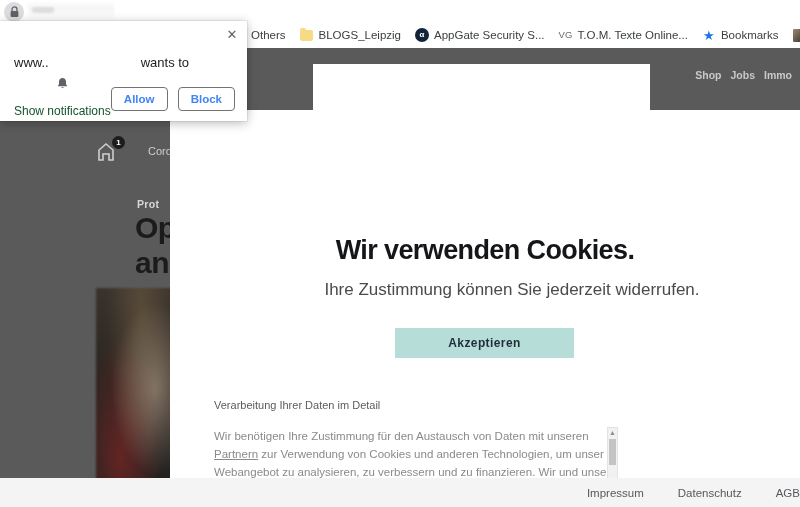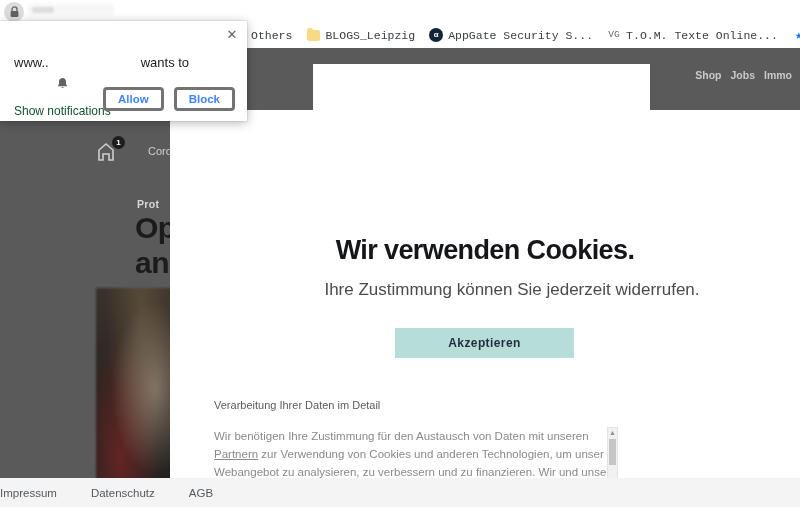--- a/index.html
+++ b/index.html
@@ -40,21 +40,21 @@
   #bookmarks-bar {
     position: absolute; left: 0; top: 22px; width: 800px; height: 26px;
     background: #ffffff;
     display: flex; align-items: center; gap: 0px;
     padding-left: 244px;
     font-size: 11.5px; color: #3c4043;
     white-space: nowrap;
   }
   .bm {
     display: flex; align-items: center; gap: 5px;
-    padding: 2px 7px; border-radius: 4px; cursor: default; font-family: Liberation Mono, monospace;
+    padding: 2px 7px; border-radius: 4px; cursor: default;
   }
   .bm-ico { width: 14px; height: 14px; flex: 0 0 14px;
             display: flex; align-items: center; justify-content: center;
             font-size: 10px; line-height: 1; }
   .ico-folder { background: #f6da86; border-radius: 2px; width: 13px; height: 11px;
                 position: relative; }
   .ico-folder::before { content:""; position:absolute; left:0; top:-2px;
                 width:6px; height:3px; background:#f6da86; border-radius:2px 2px 0 0;}
   .ico-appgate { width: 14px; height: 14px; border-radius: 50%;
                  background: #12233a; color: #fff; font-size: 8px; font-weight: bold;
@@ -165,21 +165,21 @@
   #settings-link {
     position: absolute; right: 60px; top: 375px;
     font-size: 11px; color: #a0a0a0; letter-spacing: 1px;
     border-bottom: 1px solid #c8c8c8; padding-bottom: 2px; cursor: pointer;
   }
 
   
   #site-footer {
     position: absolute; left: 0; top: 430px; width: 800px; height: 29px;
     background: #f4f4f4;
-    display: flex; align-items: center; justify-content: flex-start; gap: 34px;
+    display: flex; align-items: center; justify-content: flex-end; gap: 34px;
     font-size: 11.5px; color: #55595e;
   }
 
   
   #notif-popup {
     position: absolute; left: 0px; top: 21px; width: 247px; height: 100px;
     background: #ffffff;
     box-shadow: 0 2px 10px rgba(0,0,0,.28), 0 0 0 1px rgba(0,0,0,.06);
   }
   #notif-close {
@@ -199,21 +199,21 @@
     position: absolute; left: 14px; top: 56px;
     display: flex; align-items: center; gap: 10px;
     font-size: 12px; color: #14532d; flex-direction: column;
   }
   #notif-actions {
     position: absolute; right: 12px; bottom: 10px;
     display: flex; gap: 10px;
   }
   .notif-btn {
     min-width: 57px; height: 24px; padding: 0 12px;
-    background: #ffffff; border: 3px solid #737373; border-radius: 4px;
+    background: #ffffff; border: 1px solid #737373; border-radius: 4px;
     color: #4285f4; font-size: 11.5px; font-weight: 600; cursor: pointer;
     font-family: "Liberation Sans", sans-serif;
   }
 </style>
 </head>
 <body>
 
 <div id="page">
 
   <div id="site-dim"></div>

